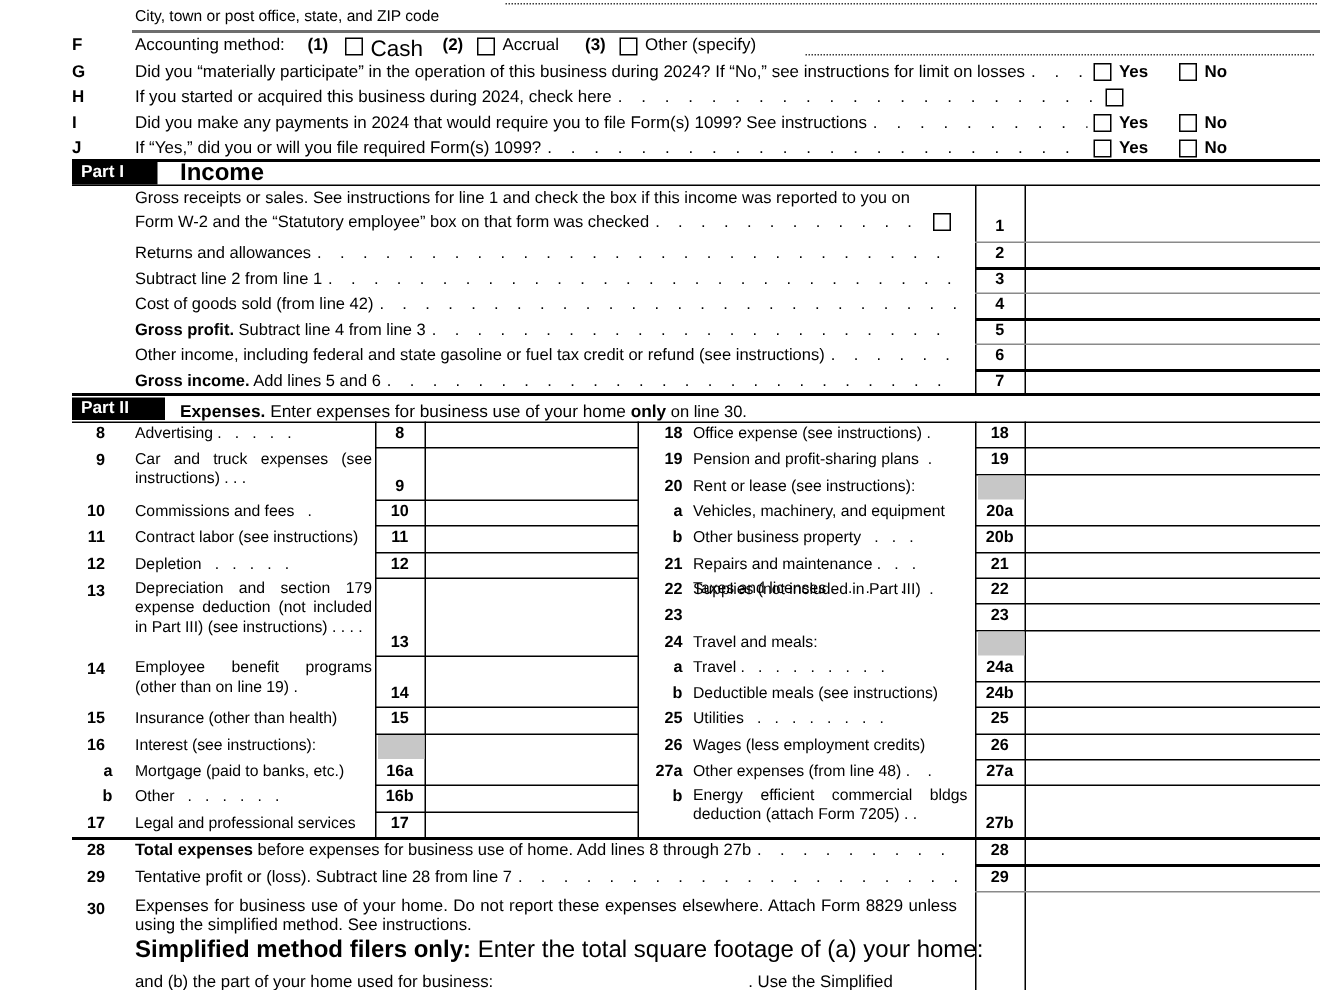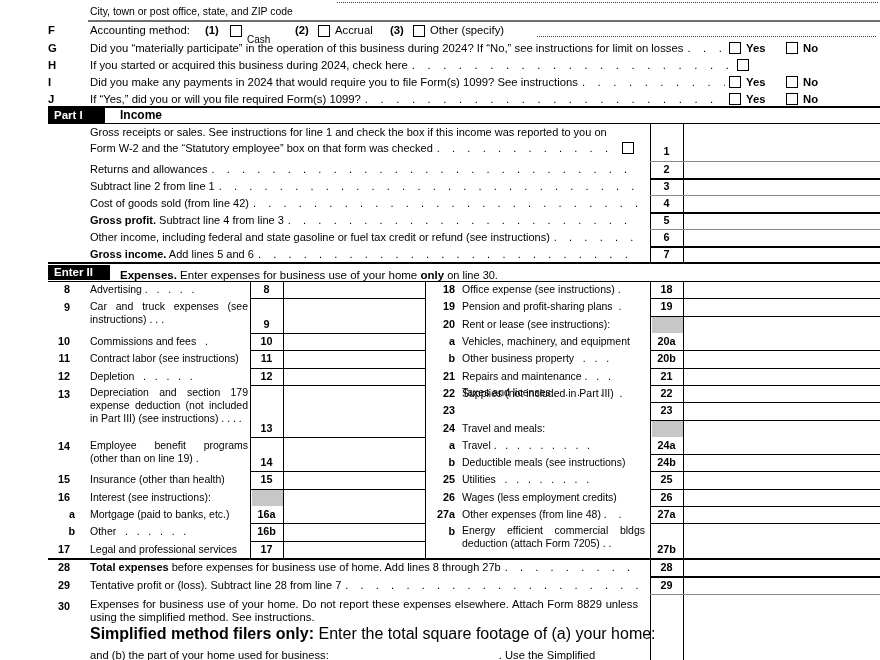--- a/index.html
+++ b/index.html
@@ -27,38 +27,38 @@
   .bx2{position:absolute;left:250px;width:33px;text-align:center;font-weight:700;
        font-size:10.8px;line-height:17px}
   .mn{position:absolute;font-weight:700;font-size:10.8px;line-height:17px;text-align:right}
   .lbl{position:absolute;font-size:10.5px;line-height:17px;white-space:pre;overflow:hidden}
   .jt{position:absolute;font-size:10.5px;line-height:13px;text-align:justify;overflow:hidden}
   .cell{position:absolute;left:684px;right:0;background:transparent}
   .cellL{position:absolute;left:284px;width:140px;background:transparent}
   .gray{position:absolute;background:#c7c7c7}
   .phead-box{position:absolute;background:#000;color:#fff;font-weight:700;font-size:11.5px;
              line-height:15px;padding-left:6px;height:15px}
-  .phead-title{position:absolute;font-weight:700;font-size:12px;line-height:17px}
+  .phead-title{position:absolute;font-weight:700;font-size:16px;line-height:17px}
   .ul{border-bottom:1.2px solid #000;height:12px}
 </style>
 </head>
 <body>
 
 <div id="page">
 
   <div class="dot" style="left:337px;right:2px;top:2px"></div>
   <div class="abs" style="left:90px;top:6px;font-size:10.4px">City, town or post office, state, and ZIP code</div>
   <div class="abs" style="left:88px;right:0;top:20px;height:1.5px;background:#6e6e6e"></div>
 
   <div class="abs" style="left:48px;right:0;top:22px;height:17px">
     <span class="abs b" style="left:0;top:2px;font-size:11.3px">F</span>
     <span class="abs" style="left:42px;top:2px;font-size:11.3px">Accounting method:</span>
     <span class="abs b" style="left:157px;top:2px;font-size:11.3px">(1)</span>
     <span class="cb abs" style="left:182px;top:2.5px"></span>
-    <span class="abs" style="left:199px;top:12px;font-size:10px">Cash</span>
+    <span class="abs" style="left:199px;top:2px;font-size:15px">Cash</span>
     <span class="abs b" style="left:247px;top:2px;font-size:11.3px">(2)</span>
     <span class="cb abs" style="left:270px;top:2.5px"></span>
     <span class="abs" style="left:287px;top:2px;font-size:11.3px">Accrual</span>
     <span class="abs b" style="left:342px;top:2px;font-size:11.3px">(3)</span>
     <span class="cb abs" style="left:365px;top:2.5px"></span>
     <span class="abs" style="left:382px;top:2px;font-size:11.3px">Other (specify)</span>
     <span class="dot" style="left:489px;right:4px;top:13.5px"></span>
   </div>
 
   <div class="qrow" style="top:39.5px">
@@ -144,21 +144,21 @@
   <div class="p1row" style="top:228.5px"><span class="b"></span><span>Other income, including federal and state gasoline or fuel tax credit or refund (see instructions)</span><span class="leader">.    .    .    .    .    .    .    .    .    .    .    .    .    .    .    .    .    .    .    .    .    .    .    .    .    .    .    .    .    .    .    .    .    .    .    .    .    .    .    .    .    .    .    .    .</span></div>
   <div class="bx" style="top:228.5px">6</div>
   <div class="cell" style="top:228.5px;height:16px"></div>
   <div class="thk" style="left:650px;right:0;top:245.5px"></div>
 
   <div class="p1row" style="top:245.5px"><span class="b">Gross income.</span><span> Add lines 5 and 6</span><span class="leader">.    .    .    .    .    .    .    .    .    .    .    .    .    .    .    .    .    .    .    .    .    .    .    .    .    .    .    .    .    .    .    .    .    .    .    .    .    .    .    .    .    .    .    .    .</span></div>
   <div class="bx" style="top:245.5px">7</div>
   <div class="cell" style="top:245.5px;height:16px"></div>
 
   <div class="ln" style="left:48px;right:0;top:262px;height:2.4px"></div>
-  <div class="phead-box" style="left:48px;top:265px;width:62px">Enter II</div>
+  <div class="phead-box" style="left:48px;top:265px;width:62px">Part II</div>
   <div class="abs" style="left:120px;top:264px;height:17px;display:flex;align-items:flex-end">
     <span class="b pre" style="font-size:11.5px">Expenses.</span>
       <span class="pre" style="font-size:11.5px"> Enter expenses for business use of your home </span>
       <span class="b pre" style="font-size:11.5px">only</span>
       <span class="pre" style="font-size:11px"> on line 30.</span>
   </div>
   <div class="ln" style="left:48px;right:0;top:280.5px;height:1px"></div>
 
   <div class="ln" style="left:250px;top:281px;height:277px;width:1.2px"></div>
   <div class="ln" style="left:283px;top:281px;height:277px;width:1.2px"></div>

